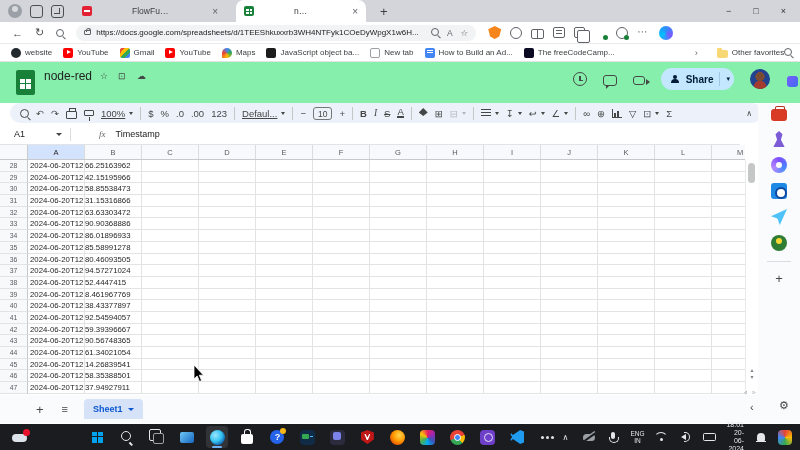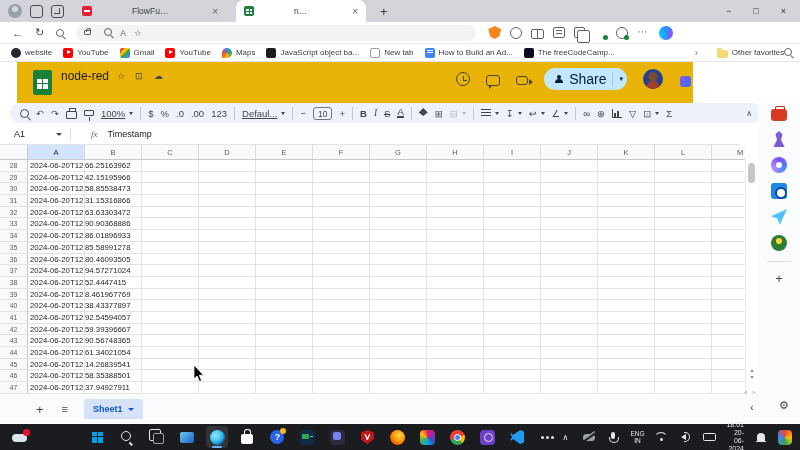--- a/index.html
+++ b/index.html
@@ -69,42 +69,42 @@
   .fvi-fcc { background:#0A0A23; }
   .fav-chevron { margin-left:80px; color:#5f6368; font-size:9px; }
   .fav-divider { width:1px; height:11px; background:#DADCE0; margin-left:8px; }
   .fvi-folder { background:#F8D775; border-radius:1px 2px 2px 2px; width:11px; height:8px; margin-top:2px; }
   .fvi-folder::before { content:''; position:absolute; left:0; top:-2px; width:5px; height:2px; background:#F8D775; border-radius:1px 1px 0 0; }
   .fav-search { margin-left:auto; margin-right:12px; }
   .mag { width:8px; height:8px; border:1.3px solid #5f6368; border-radius:50%; position:relative; display:inline-block; }
   .mag::after { content:''; position:absolute; left:6px; top:6px; width:4px; height:1.3px; background:#5f6368; transform:rotate(45deg); transform-origin:0 0; }
 
   
-  #sheetsheader { position:absolute; left:0; top:62px; width:676px; height:41px; background:#eab308;margin-left:17px; }
+  #sheetsheader { position:absolute; left:0; top:62px; width:800px; height:41px; background:#86efac; }
   #sheets-logo { position:absolute; left:16px; top:8px; width:19px; height:25px; background:#188038; border-radius:2px; }
   #sheets-logo::after { content:''; position:absolute; left:4px; top:9px; width:11px; height:10px; background:
      linear-gradient(#188038,#188038) center/1.4px 100% no-repeat,
      linear-gradient(#188038,#188038) center/100% 1.4px no-repeat,#fff; }
   #doc-title { position:absolute; left:44px; top:7px; font-size:12px; color:#1f1f1f; }
   .title-icons { position:absolute; top:9px; font-size:9px; color:#444746; }
   #menubar { position:absolute; left:42px; top:24px; display:flex; gap:14px; font-size:9.5px; color:#444746; }
   #header-right { position:absolute; right:30px; top:6px; display:flex; align-items:center; gap:16px; }
   .hicon { width:15px; height:15px; position:relative; }
   .i-history { border:1.4px solid #444746; border-radius:50%; width:14px; height:14px; }
   .i-history::after { content:''; position:absolute; left:5.5px; top:2.5px; width:1.4px; height:5px; background:#444746; }
   .i-history::before { content:''; position:absolute; left:5.5px; top:6.5px; width:4px; height:1.4px; background:#444746; }
   .i-comment { border:1.4px solid #444746; border-radius:3px; width:14px; height:11px; margin-top:2px; }
   .i-comment::after { content:''; position:absolute; left:2px; bottom:-4px; border-top:3.5px solid #444746; border-right:3.5px solid transparent; }
   .i-cam { border:1.4px solid #444746; border-radius:3px; width:12px; height:9px; margin-top:3px; }
   .i-cam::after { content:''; position:absolute; left:12px; top:1.5px; border-left:4px solid #444746; border-top:3px solid transparent; border-bottom:3px solid transparent; }
   #share-btn { height:22px; background:#C2E7FF; border-radius:11px; display:flex; align-items:center; padding:0 4px 0 10px; gap:6px; }
   #share-btn .sh-person { width:9px; height:9px; position:relative; }
   #share-btn .sh-person::before { content:''; position:absolute; left:2.5px; top:0; width:4px; height:4px; border-radius:50%; background:#001D35; }
   #share-btn .sh-person::after { content:''; position:absolute; left:0.5px; top:4.5px; width:8px; height:4px; border-radius:4px 4px 0 0; background:#001D35; }
-  #share-label { font-size:14px; color:#001D35; font-weight:normal; }
+  #share-label { font-size:10px; color:#001D35; font-weight:bold; }
   .share-sep { width:1px; height:14px; background:#9fc8e4; }
   #avatar { width:20px; height:20px; border-radius:50%; background:radial-gradient(circle at 50% 38%, #7a4a33 0 28%, #22418f 30%); position:relative; overflow:hidden; }
   #avatar::after { content:''; position:absolute; left:4px; bottom:0; width:12px; height:8px; border-radius:5px 5px 0 0; background:#a33c2e; }
   #ext-blob { position:absolute; right:2px; top:14px; width:11px; height:11px; border-radius:3px; background:linear-gradient(135deg,#7B5BFF,#3E6DF0); }
 
   
   #toolbar { position:absolute; left:10px; top:103px; width:752px; height:20px; background:#EDF2FA; border-radius:10px; display:flex; align-items:center; padding:0 10px; gap:7px; font-size:9px; color:#444746; }
   .ti { display:flex; align-items:center; gap:2px; white-space:nowrap; position:relative; color:#444746; }
   .ti.txt { font-size:8.5px;text-decoration:underline; }
   .ti.bold { font-weight:bold; }
@@ -127,21 +127,21 @@
   .i-chart::after { content:''; position:absolute; left:1.5px; bottom:0; width:2px; height:4px; background:#444746; box-shadow:3px 0 #444746, 3px -2px #444746; }
   .i-align { width:10px; height:8px; background:repeating-linear-gradient(#444746 0 1.2px, transparent 1.2px 3px); }
   .toolbar-collapse { margin-left:auto; font-size:8px; color:#444746; }
   .glyph { font-size:9.5px; }
 
   
   #formulabar { position:absolute; left:0; top:124px; width:740px; height:21px; background:#fff; display:flex; align-items:center; border-bottom:1px solid #E1E3E6; }
   #namebox { width:70px; display:flex; align-items:center; justify-content:space-between; padding:0 8px 0 14px; font-size:9px; color:#202124; }
   #namebox::after { content:''; border-left:3px solid transparent; border-right:3px solid transparent; border-top:3.6px solid #444746; }
   .fb-div { width:1px; height:13px; background:#DADCE0; }
-  #fx { font-style:italic; font-family:"Liberation Serif", serif; font-size:9px; color:#5f6368; margin:0 10px 0 20px; }
+  #fx { font-style:italic; font-family:"Liberation Serif", serif; font-size:9px; color:#5f6368; margin:0 10px 0 28px; }
   #formula-content { font-size:9px; color:#202124; }
 
   
   #grid { position:absolute; left:0; top:145px; width:745px; height:250px; overflow:hidden; background:#fff; }
   #colheaders { display:flex; height:15px; background:#F8F9FA; border-bottom:1px solid #C7C9CC; }
   .corner { width:28px; flex:none; border-right:1px solid #C7C9CC; background:#F8F9FA; }
   .col-h { width:57px; flex:none; border-right:1px solid #DADCE0; font-size:7.5px; color:#575b5f; text-align:center; line-height:15px; }
   .col-h.sel { background:#D3E3FD; color:#1f1f1f; }
   .grid-row { display:flex; height:11.7px; }
   .rownum { width:28px; flex:none; border-right:1px solid #C7C9CC; border-bottom:1px solid #E2E3E3; font-size:6.8px; color:#575b5f; text-align:center; line-height:11.7px; background:#F8F9FA; }
@@ -267,20 +267,21 @@
       <span>×</span>
     </div>
   </div>
 
   <div id="addressbar">
     <span class="navg">←</span>
     <span class="navg">↻</span>
     <span class="navg"><span class="mag"></span></span>
     <div id="urlpill">
       <span class="lock"></span>
+      <span id="url">https://docs.google.com/spreadsheets/d/1TEEShkuxxrb3WH4NTFyk1COeDyWpgX1w6H...</span>
       <span class="pillicon"><span class="mag"></span></span>
       <span class="pillicon">A</span>
       <span class="pillicon">☆</span>
     </div>
     <div class="exticons">
         <span class="ext e-metamask"></span>
         <span class="ext e-cring"></span>
         <span class="ext e-split"></span>
         <span class="ext e-favlist"></span>
         <span class="ext e-collections"></span>

